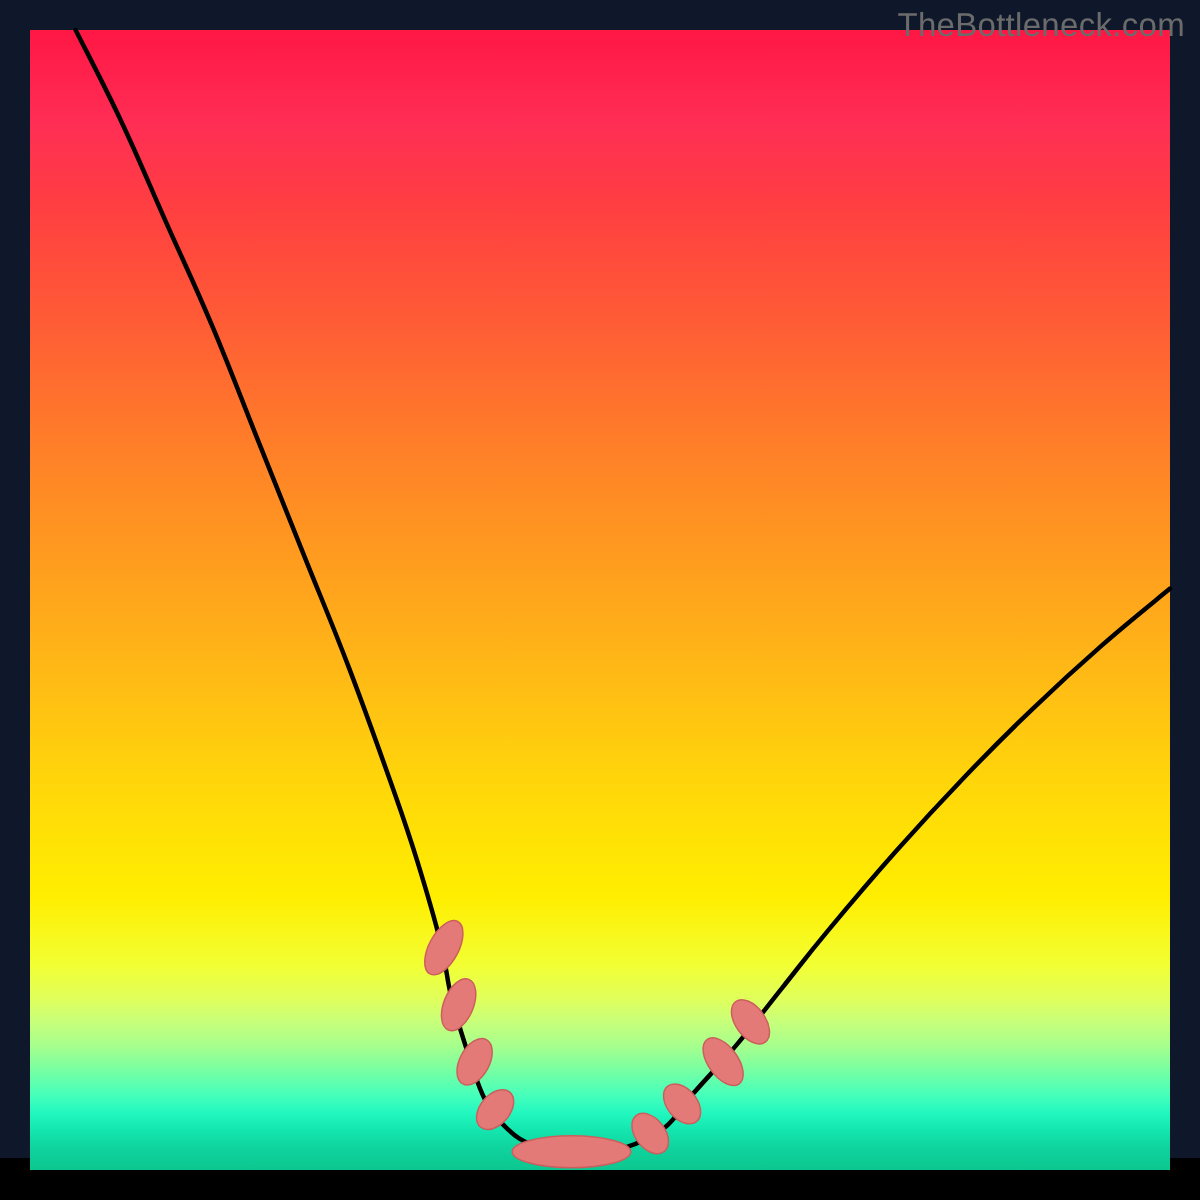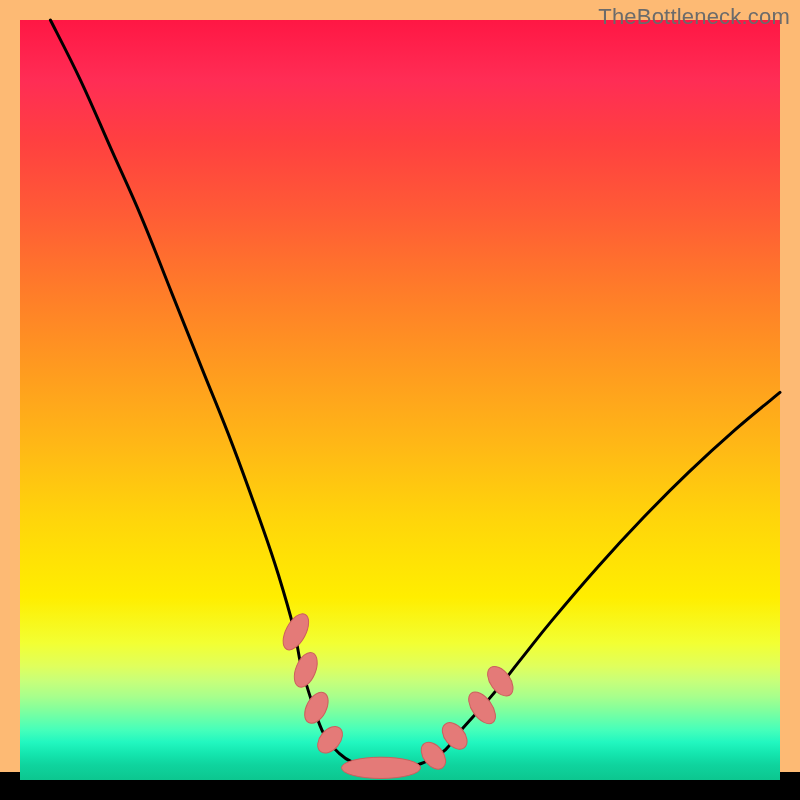--- a/index.html
+++ b/index.html
@@ -8,21 +8,21 @@
     width: 800px;
     height: 800px;
     background: #000;
     overflow: hidden;
     font-family: Arial, Helvetica, sans-serif;
   }
   .frame {
     position: relative;
     width: 800px;
     height: 772px;
-    background: #fdba74;
+    background: #0f172a;
     text-align: right;
   }
   .plot {
     position: absolute;
     left: 20px;
     top: 20px;
     width: 760px;
     height: 760px;
     background: linear-gradient(
       to bottom,

